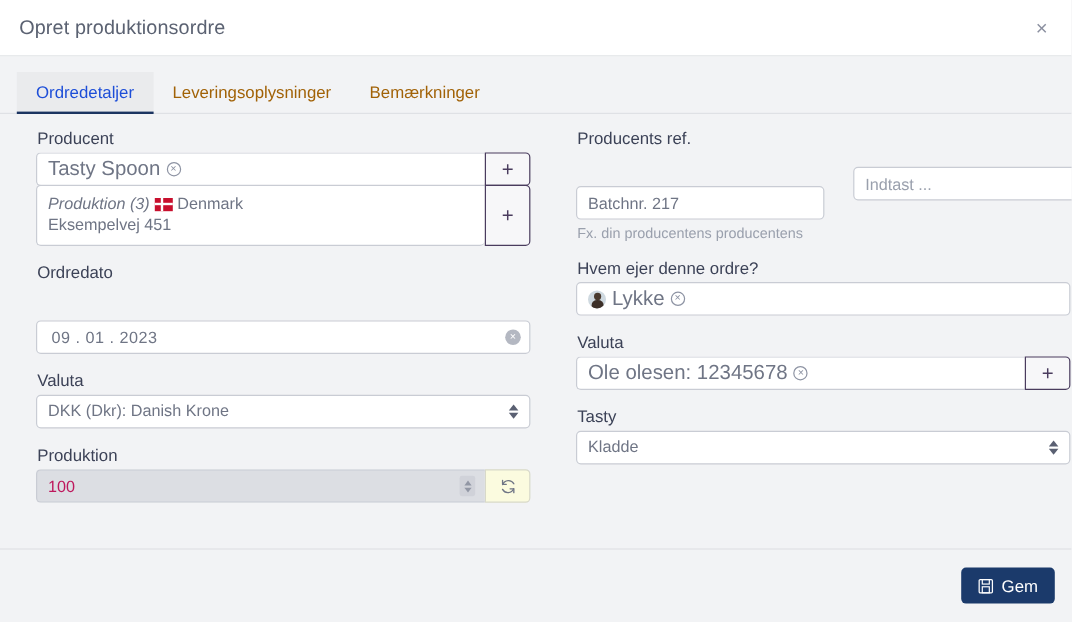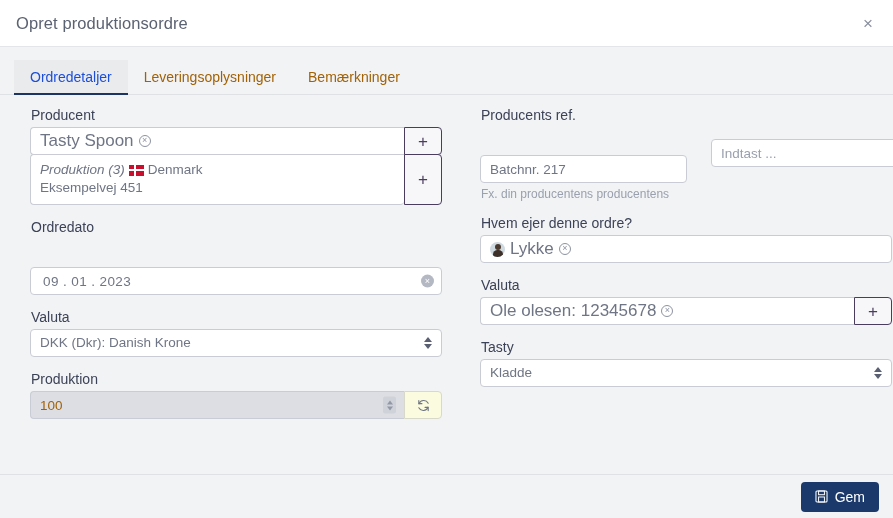--- a/index.html
+++ b/index.html
@@ -230,21 +230,21 @@
   .rate-combo{ display:flex; align-items:stretch; }
   .rate-inp{
     flex:1;
     background:#dcdee3;
     border:1px solid #c9ccd4;
     border-right:none;
     border-radius:4px 0 0 4px;
     height:28px;
     display:flex;align-items:center;
     padding:0 9px;
-    color:#a16207;
+    color:#be185d;
     font-size:13.5px;
     position:relative;
   }
   .stepper{
     position:absolute;right:8px;top:50%;transform:translateY(-50%);
     width:13px;height:17px;
     background:#d0d2d9;
     border-radius:2px;
     display:flex;flex-direction:column;align-items:center;justify-content:center;gap:2px;
   }
@@ -278,21 +278,21 @@
 
   
   .row2{ display:flex; gap:24px;justify-content:space-between; }
   .row2 > div:first-child{ flex:0 0 207px; }
   .row2 > div:last-child{ flex:0 0 209px; }
 
   
   .modal-footer{
     position:absolute;
     left:0;right:0;bottom:0;
-    height:44px;
+    height:61px;
     border-top:1px solid #dfe1e5;
     display:flex;
     align-items:center;
     justify-content:flex-end;
     padding-right:14px;
     background:#f2f3f5;
   }
   .save-btn{
     background:#1b3a6b;
     color:#ffffff;

